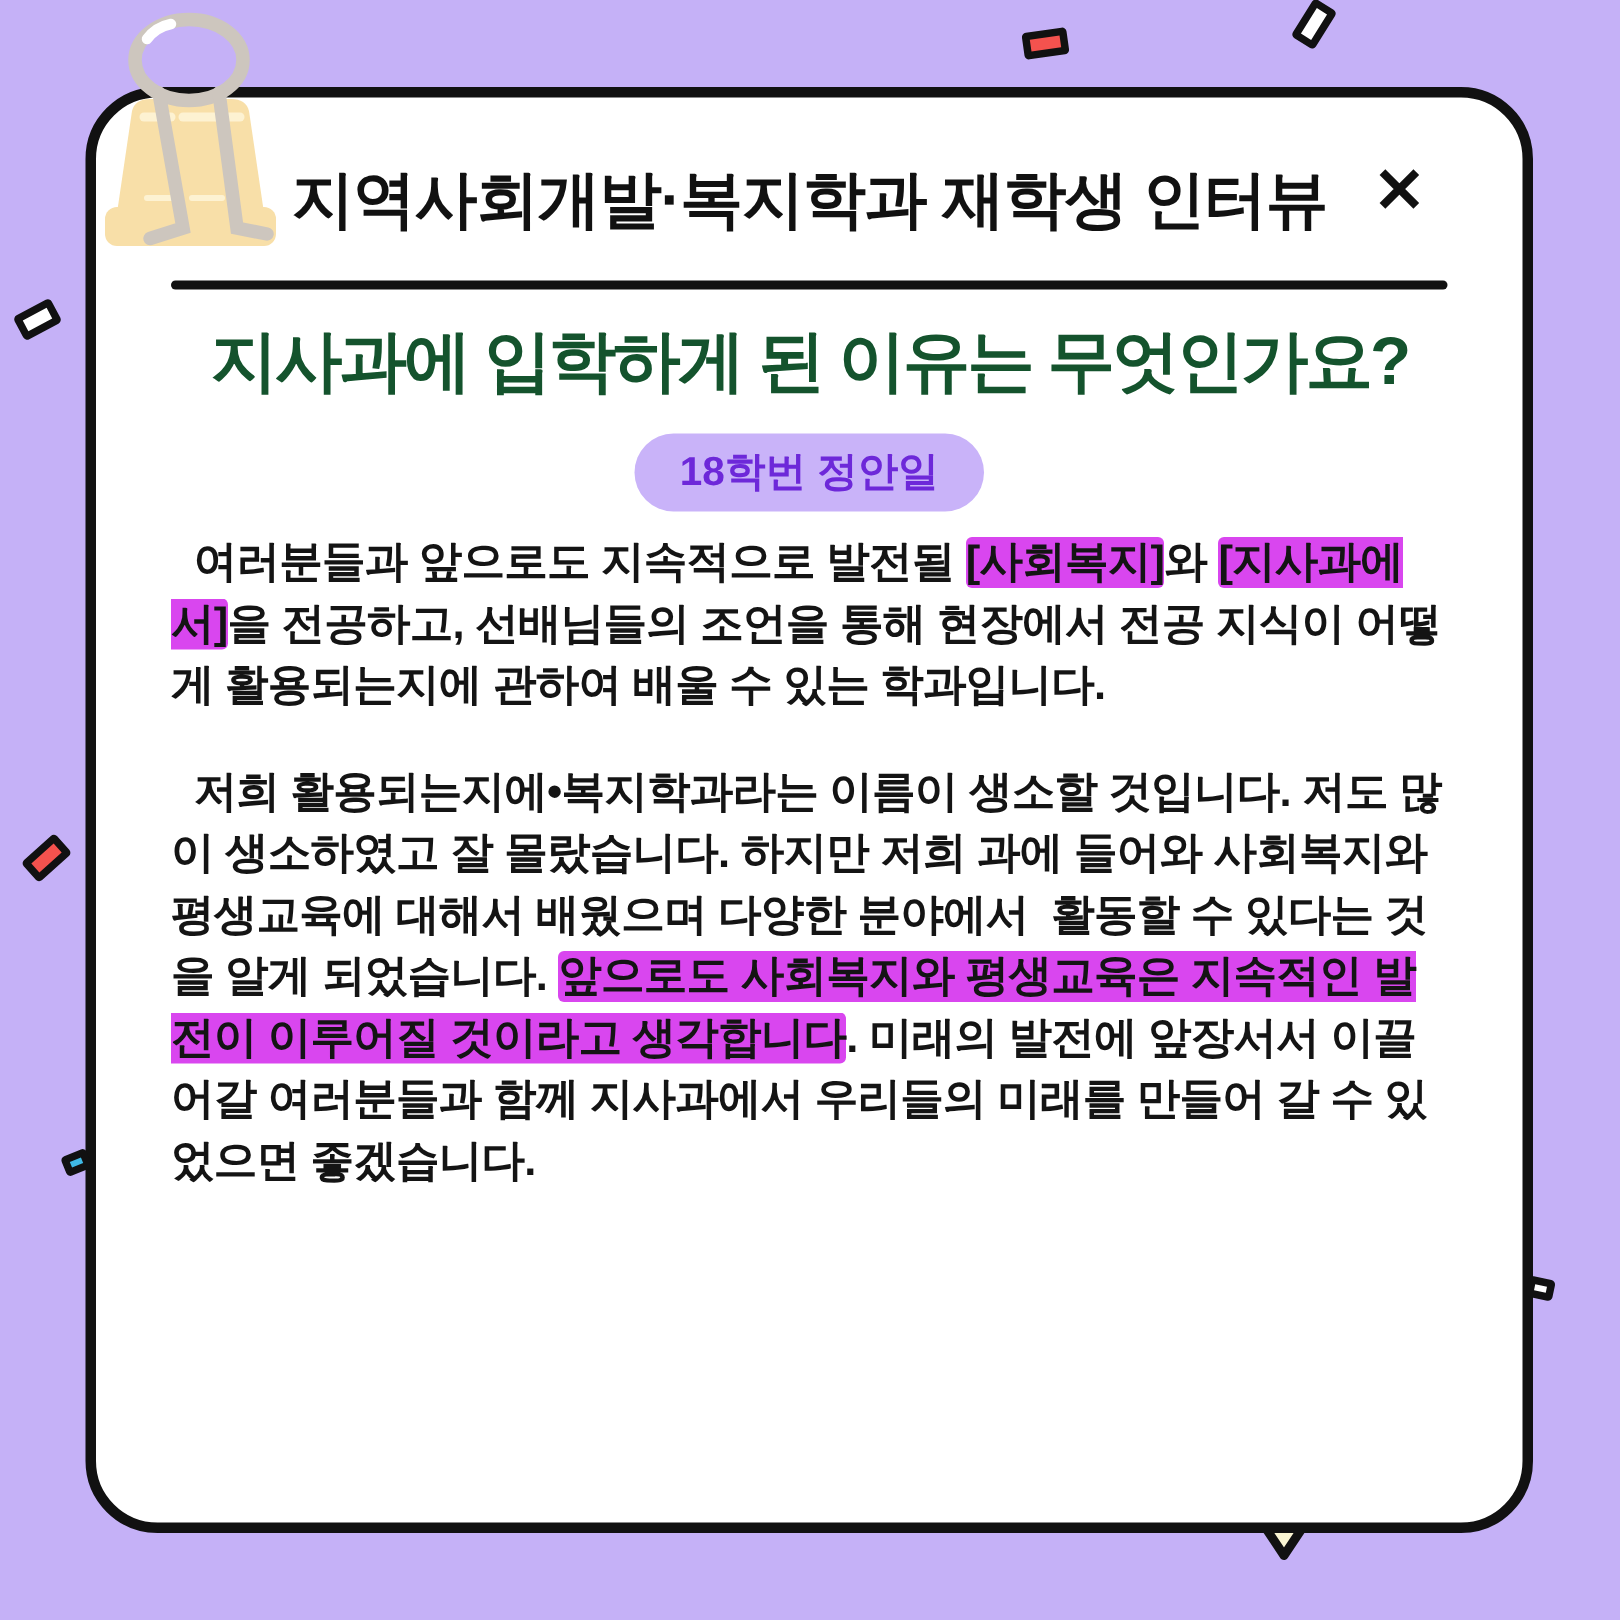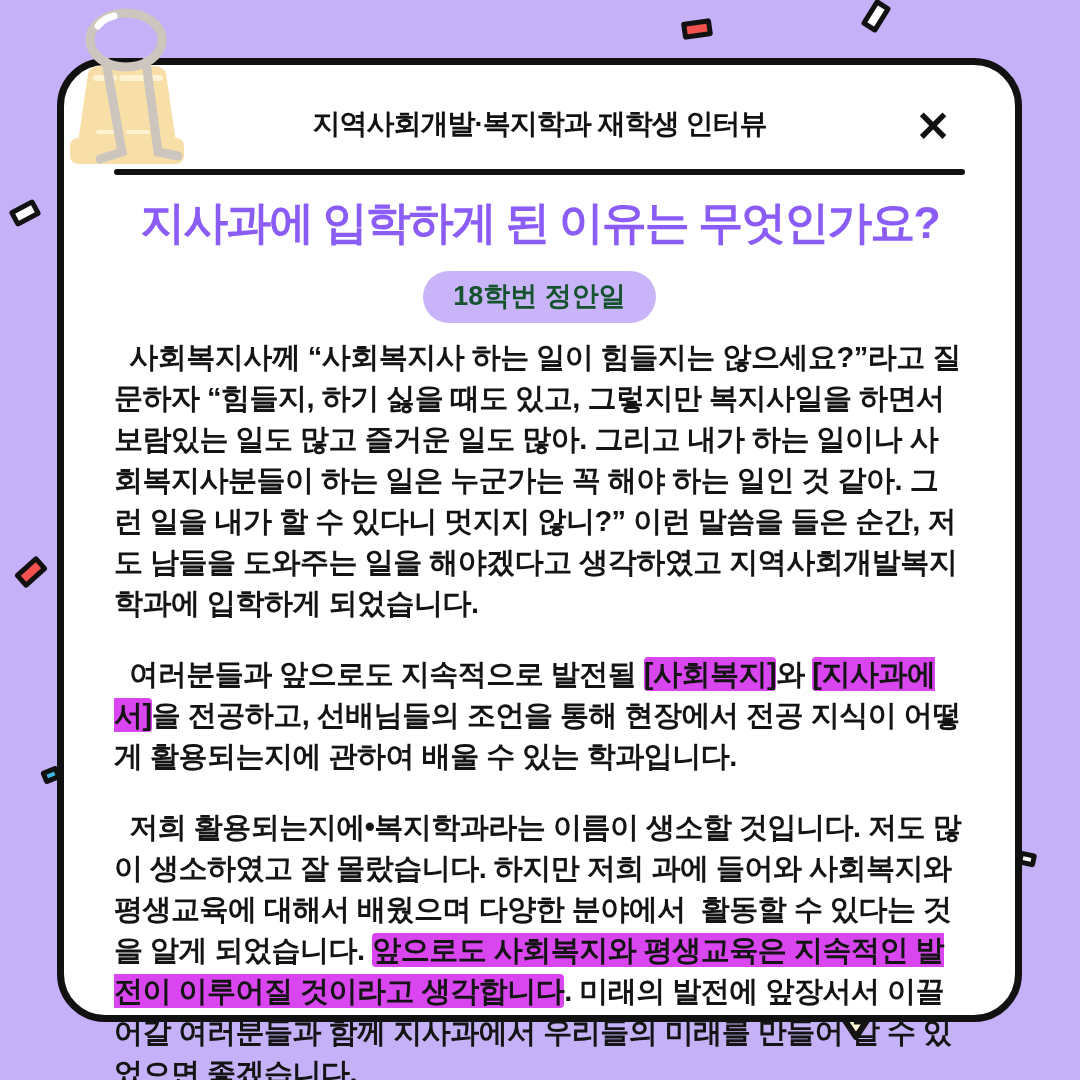--- a/index.html
+++ b/index.html
@@ -17,21 +17,21 @@
     box-sizing:border-box;
     background:#ffffff;
     border:7px solid #111111;
     border-radius:48px;
     padding:40px 50px 30px 50px;
     z-index:2;
   }
   .card-title{
     margin:0;
     text-align:center;
-    font-size:28px;
+    font-size:42px;
     font-weight:800;
     color:#111111;
     letter-spacing:-1px;
   }
   .close-btn{
     position:absolute;
     top:38px;right:58px;
     width:48px;height:48px;
     background:none;border:none;
     font-size:42px;
@@ -47,28 +47,28 @@
     background:#111111;
     margin:26px 0 0 0;
     border-radius:3px;
   }
   .question-heading{
     margin:18px 0 0 0;
     text-align:center;
     font-size:45px;
     font-weight:800;
     letter-spacing:-2px;
-    color:#8b5cf6;
+    color:#14532d;
     word-break:keep-all;
   }
   .badge-row{ text-align:center; margin-top:18px; }
   .student-badge{
     display:inline-block;
     background:#c9b3f9;
-    color:#14532d;
+    color:#6d28d9;
     font-size:27px;
     font-weight:800;
     padding:7px 30px 9px 30px;
     border-radius:26px;
   }
   .body-text{
     margin-top:14px;
     font-size:29px;
     font-weight:700;
     line-height:41px;
@@ -116,21 +116,20 @@
 
     <div class="divider"></div>
 
     <h2 class="question-heading">지사과에 입학하게 된 이유는 무엇인가요?</h2>
 
     <div class="badge-row">
       <span class="student-badge">18학번 정안일</span>
     </div>
 
     <div class="body-text">
-      <p class="para"><span>  사회복지사께 “사회복지사 하는 일이 힘들지는 않으세요?”라고 질문하자 “힘들지, 하기 싫을 때도 있고, 그렇지만 복지사일을 하면서 보람있는 일도 많고 즐거운 일도 많아. 그리고 내가 하는 일이나 사회복지사분들이 하는 일은 누군가는 꼭 해야 하는 일인 것 같아. 그런 일을 내가 할 수 있다니 멋지지 않니?” 이런 말씀을 들은 순간, 저도 남들을 도와주는 일을 해야겠다고 생각하였고 지역사회개발복지학과에 입학하게 되었습니다.</span></p>
 
       <p class="para"><span>  여러분들과 앞으로도 지속적으로 발전될 </span><span class="hl">[사회복지]</span><span>와 </span><span class="hl">[지사과에서]</span><span>을 전공하고, 선배님들의 조언을 통해 현장에서 전공 지식이 어떻게 활용되는지에 관하여 배울 수 있는 학과입니다.</span></p>
 
       <p class="para"><span>  저희 활용되는지에•복지학과라는 이름이 생소할 것입니다. 저도 많이 생소하였고 잘 몰랐습니다. 하지만 저희 과에 들어와 사회복지와 평생교육에 대해서 배웠으며 다양한 분야에서  활동할 수 있다는 것을 알게 되었습니다. </span><span class="hl">앞으로도 사회복지와 평생교육은 지속적인 발전이 이루어질 것이라고 생각합니다</span><span>. 미래의 발전에 앞장서서 이끌어갈 여러분들과 함께 지사과에서 우리들의 미래를 만들어 갈 수 있었으면 좋겠습니다.</span></p>
     </div>
   </div>
 
   <svg class="clip" width="120" height="185" viewBox="0 0 120 185">
 
     <path d="M 22 70 Q 24 62 34 62 L 88 62 Q 98 62 100 70 L 110 138 L 12 138 Z" fill="#f8dfa8"></path>

